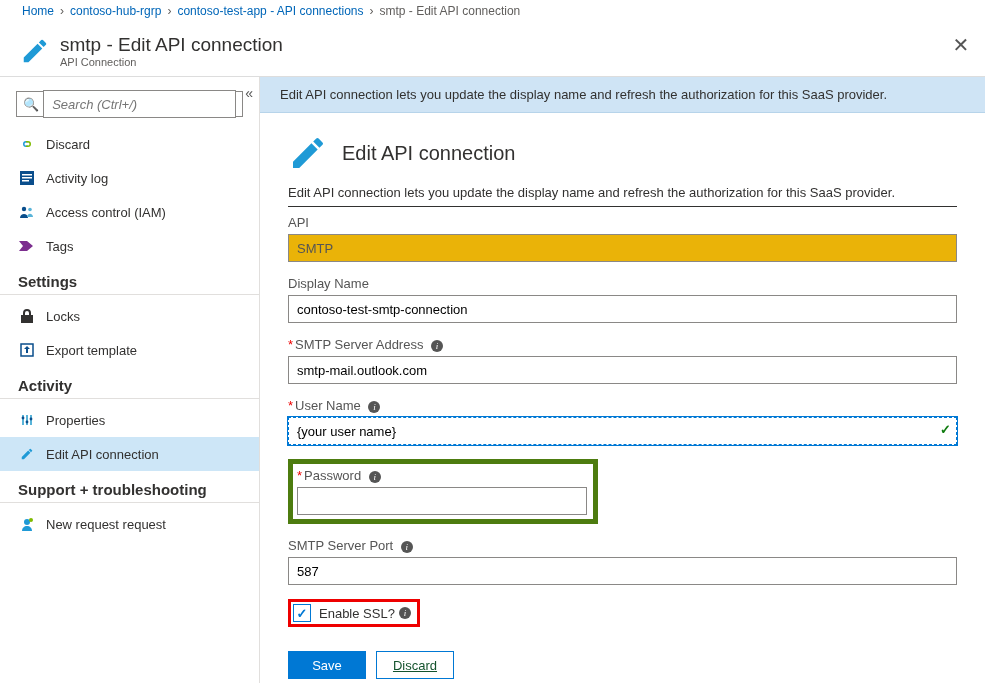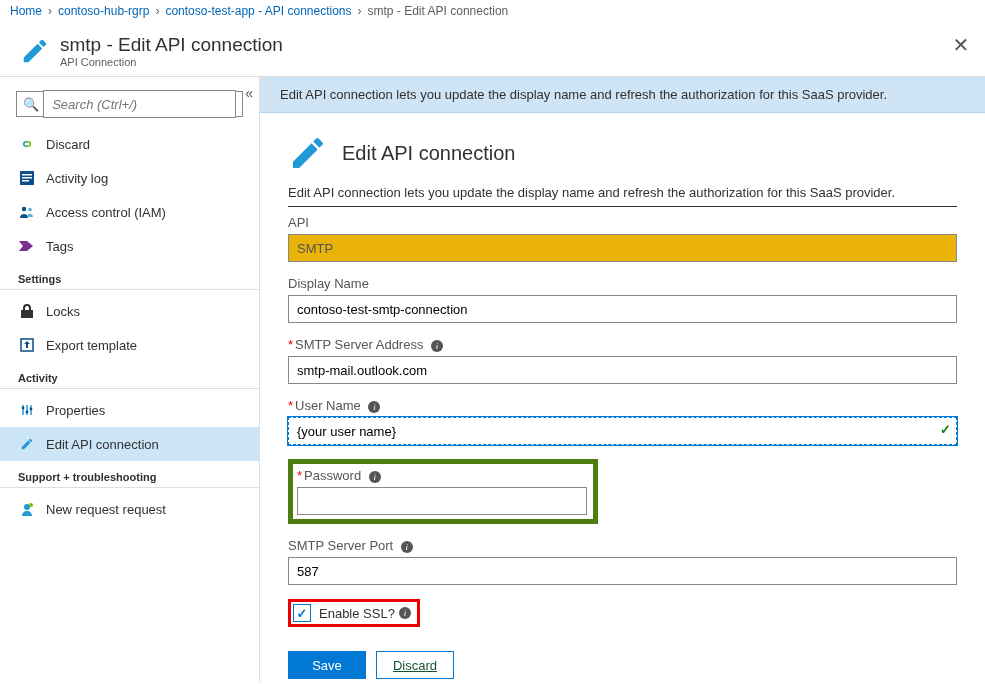--- a/index.html
+++ b/index.html
@@ -7,21 +7,21 @@
   font-family: "Segoe UI", Arial, sans-serif;
   font-size: 13px;
   color: #323130;
   background: #fff;
   width: 985px;
   height: 684px;
   overflow: hidden;
 }
 .breadcrumb {
   height: 22px;
-  padding: 2px 10px;
+  padding: 2px 22px;
   font-size: 12px;
   display: flex;
   align-items: center;
   gap: 6px;
   color: #605e5c;
 }
 .breadcrumb a { color: #0066B8; text-decoration: none; cursor: pointer; }
 .breadcrumb .sep { color: #605e5c; }
 .blade-header {
   display: flex;
@@ -61,21 +61,21 @@
   font-style: italic; font-size: 12px; color: #555;
 }
 .menu-item {
   display: flex; align-items: center;
   height: 34px; padding: 0 18px;
   cursor: pointer; font-size: 13px;
 }
 .menu-item.selected { background: #cde6f7; }
 .menu-item .micon { width: 18px; height: 18px; margin-right: 10px; display: inline-flex; align-items: center; justify-content: center; }
 .menu-section {
-  font-weight: 600; font-size: 11px; color: #323130;
+  font-weight: 600; font-size: 15px; color: #323130;
   padding: 10px 18px 4px 18px;
   border-bottom: 1px solid #e1dfdd;
   margin-bottom: 4px;
 }
 .main {
   flex: 1; display: flex; flex-direction: column;
   overflow: hidden;
 }
 .info-bar {
   background: #cfe4f5;

